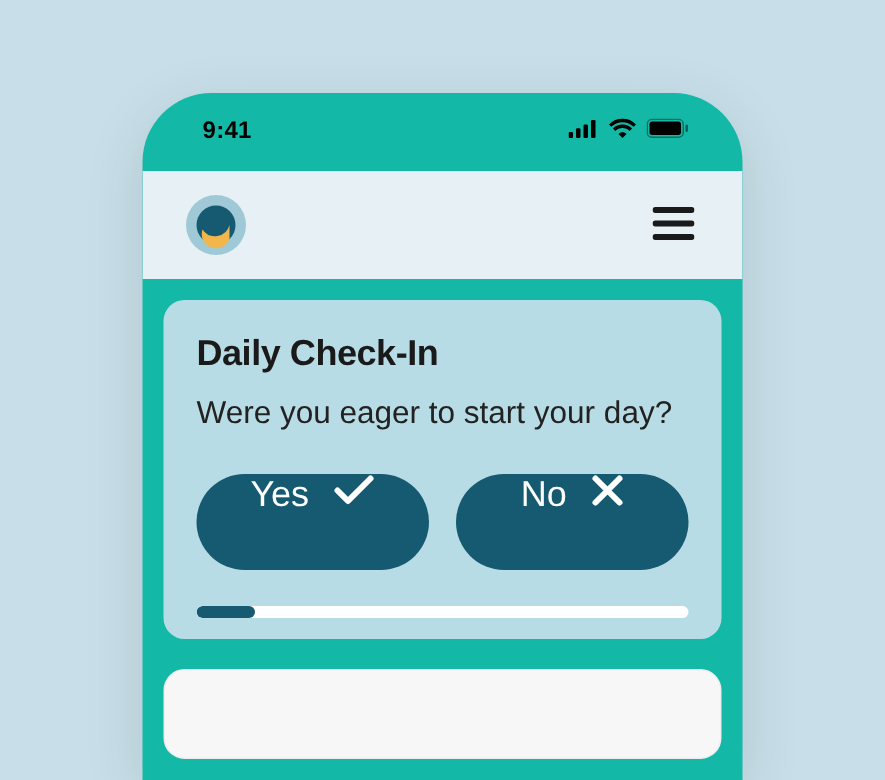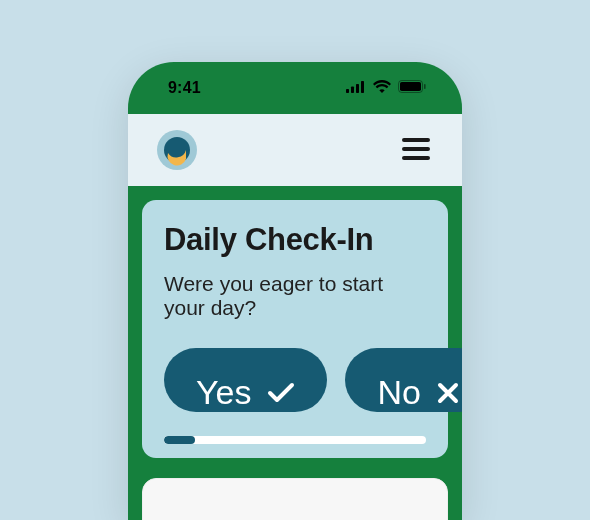--- a/index.html
+++ b/index.html
@@ -6,23 +6,23 @@
     body {
       width: 590px;
       height: 520px;
       background: #c8dfe9;
       font-family: -apple-system, BlinkMacSystemFont, "Segoe UI", Helvetica, Arial, sans-serif;
       display: flex;
       justify-content: center;
       overflow: hidden;
     }
     .phone {
-      width: 334px;
+      width: 400px;
       margin-top: 62px;
-      background: #15803d;
+      background: #14b8a6;
       border-radius: 46px 46px 0 0;
       box-shadow: 0 10px 40px rgba(0,0,0,0.12);
       overflow: hidden;
       position: relative;
     }
     .status-bar {
       height: 52px;
       display: flex;
       align-items: center;
       justify-content: space-between;
@@ -55,21 +55,21 @@
     .content {
       padding: 14px 14px 0 14px;
     }
     .card {
       background: #b8dce5;
       border-radius: 14px;
       padding: 22px 22px 14px 22px;
       position: relative;
     }
     .card-title {
-      font-size: 31px;
+      font-size: 24px;
       font-weight: 700;
       color: #1a1a1a;
       margin-bottom: 14px;
       letter-spacing: -0.3px;
     }
     .card-question {
       font-size: 21px;
       color: #222;
       margin-bottom: 28px;
       font-weight: 400;
@@ -80,23 +80,23 @@
       margin-bottom: 24px;
     }
     .pill-btn {
       background: #165a72;
       color: #ffffff;
       border: none;
       border-radius: 999px;
       height: 64px;
       padding: 0 32px;
       display: flex;
-      align-items: flex-end;
+      align-items: flex-start;
       gap: 16px;
-      font-size: 34px;
+      font-size: 24px;
       font-weight: 400;
       cursor: pointer;
       flex: 1;
       justify-content: center;
     }
     .progress-track {
       height: 8px;
       background: #ffffff;
       border-radius: 4px;
       overflow: hidden;

